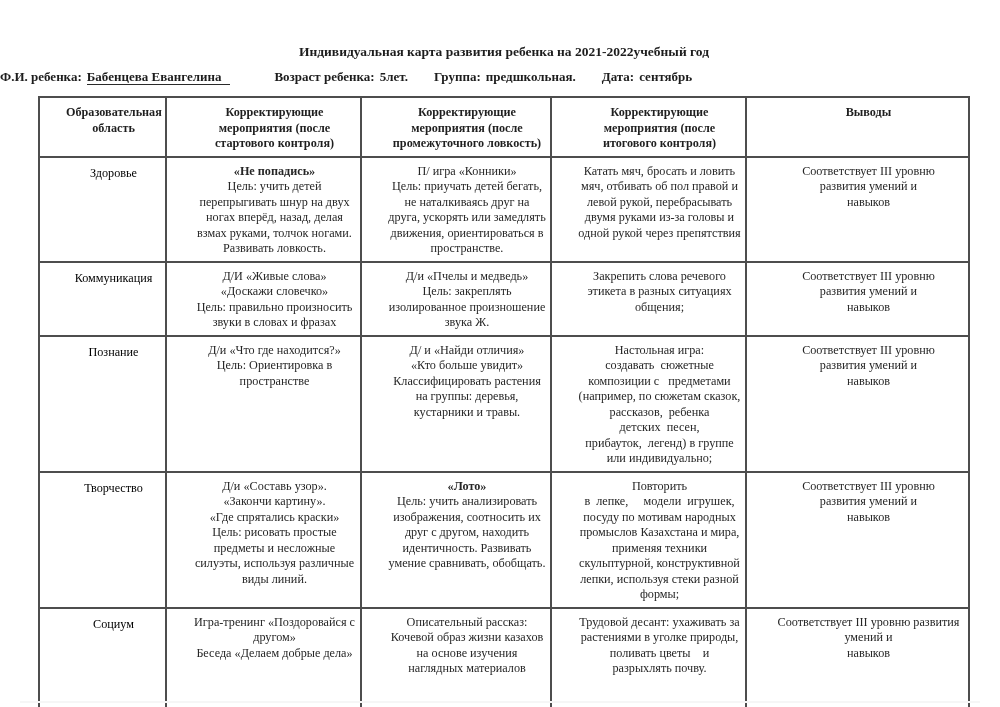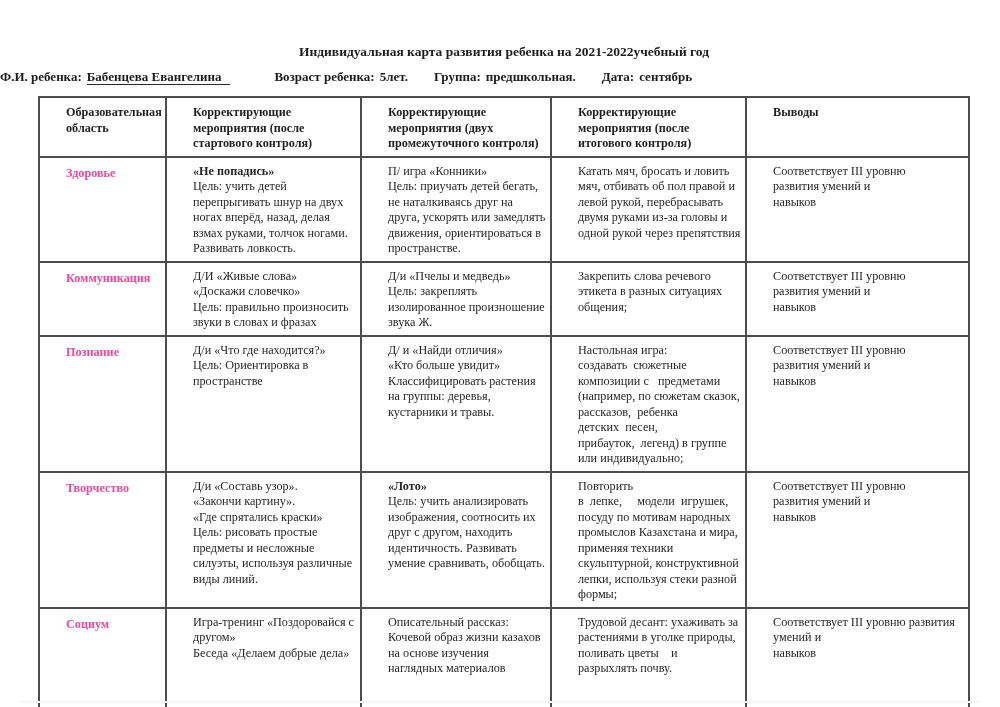--- a/index.html
+++ b/index.html
@@ -25,28 +25,28 @@
     display:inline-block;line-height:1.1;
   }
   .lbl{display:inline;}
   .val{display:inline;margin-left:5px;}
   table.doc-table{
     border-collapse:collapse;table-layout:fixed;
     margin:11px 0 0 38px;width:930px;
   }
   .doc-table th,.doc-table td{
     border:2px solid #4d4d4d;
-    vertical-align:top;text-align:left;
+    vertical-align:top;text-align:center;
     padding:6px 4px 4px 26px;
     font-size:12.2px;line-height:15.5px;
     white-space:pre-wrap;overflow:hidden;
     color:#262626;
   }
   .doc-table th{font-weight:bold;color:#1f1f1f;padding-top:7px;}
-  .doc-table td.area-cell{font-weight:bold;color:#ec4899;padding-top:8px;}
+  .doc-table td.area-cell{font-weight:normal;color:#000000;padding-top:8px;}
   .cell-title{display:block;font-weight:bold;}
   .cell-body{display:block;}
   tr.hdr{height:59px;}
   tr.r0{height:103px;}
   tr.r1{height:67px;margin-left:28px;}
   tr.r2{height:130px;}
   tr.r3{height:113px;}
   tr.r4{height:103px;border-radius:29px;}
   .scan-artifact{
     position:absolute;left:20px;bottom:4px;width:960px;height:2px;
@@ -65,21 +65,21 @@
     <col style="width:127px">
       <col style="width:195px">
       <col style="width:190px">
       <col style="width:195px">
       <col style="width:223px">
   </colgroup>
   <thead>
     <tr class="hdr">
       <th>Образовательная область</th>
       <th>Корректирующие мероприятия (после стартового контроля)</th>
-      <th>Корректирующие мероприятия (двух промежуточного контроля)</th>
+      <th>Корректирующие мероприятия (после промежуточного ловкость)</th>
       <th>Корректирующие мероприятия (после итогового контроля)</th>
       <th>Выводы</th>
     </tr>
   </thead>
   <tbody>
     <tr class="r0">
       <td class="area-cell">Здоровье</td>
       <td><span class="cell-title">«Не попадись»</span><span class="cell-body">Цель: учить детей перепрыгивать шнур на двух ногах вперёд, назад, делая взмах руками, толчок ногами. Развивать ловкость.</span></td>
       <td><span class="cell-title"></span><span class="cell-body">П/ игра «Конники»
 Цель: приучать детей бегать, не наталкиваясь друг на друга, ускорять или замедлять движения, ориентироваться в пространстве.</span></td>

